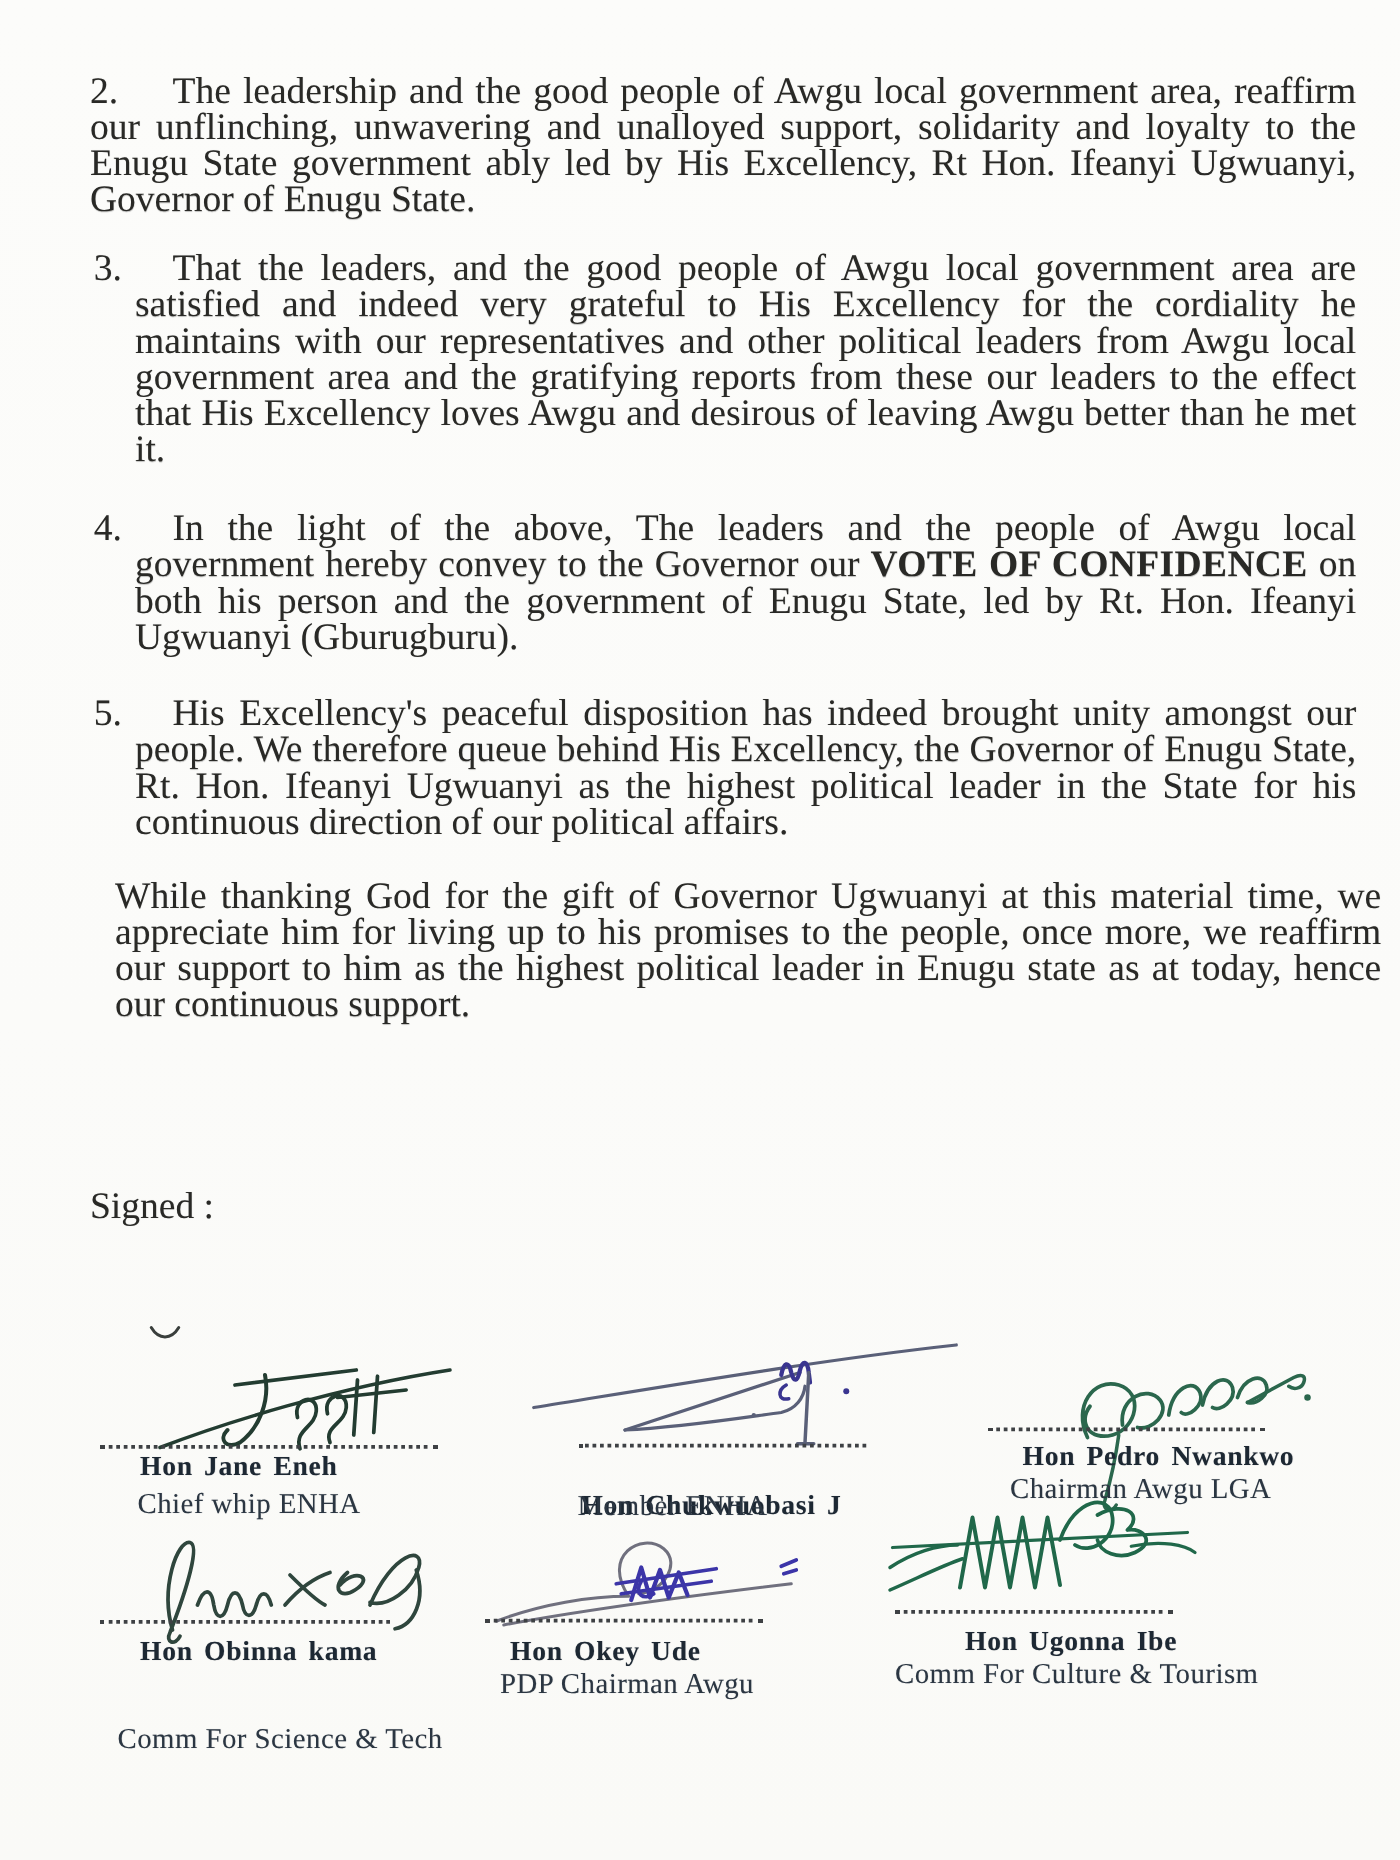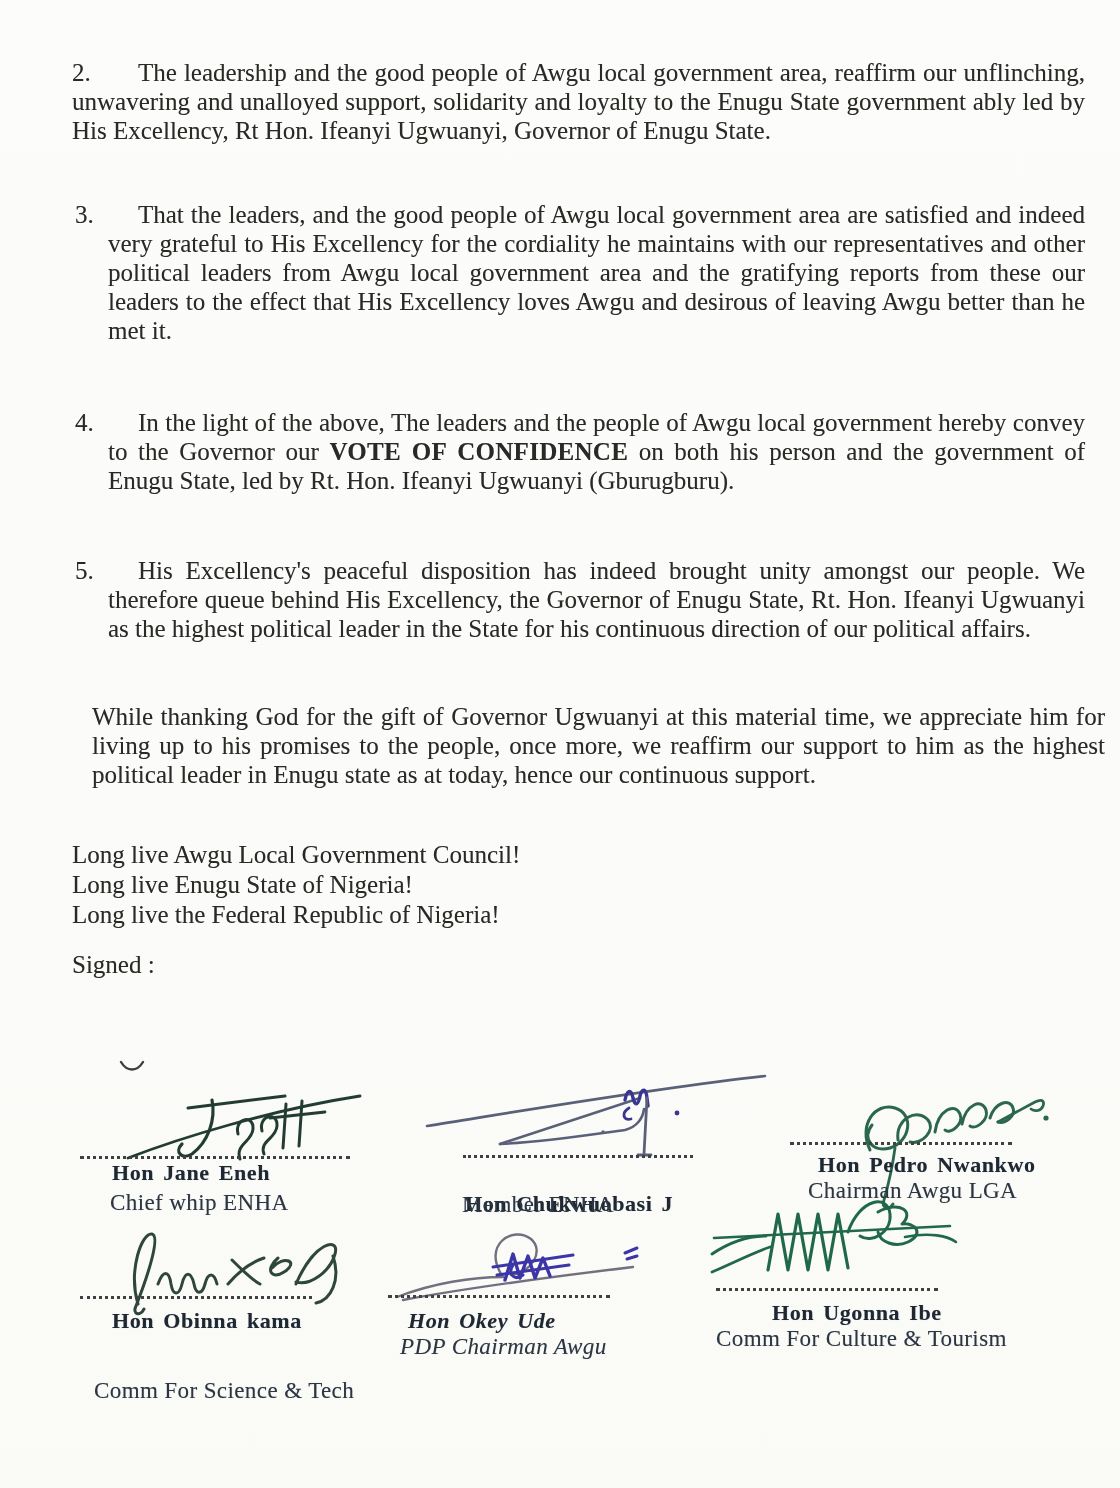--- a/index.html
+++ b/index.html
@@ -8,21 +8,21 @@
     background:#f2f2f0;
     font-family:"Liberation Serif","DejaVu Serif",serif;
   }
   .page {
     position:relative; width:1120px; height:1488px; overflow:hidden;
     background:linear-gradient(180deg,#fcfcfa 0%, #fbfbf9 55%, #fafaf7 100%);
     color:#262624;
   }
   .para {
     position:absolute; left:72px; width:1013px;
-    font-size:25px; line-height:29px; text-align:justify;
+    font-size:30px; line-height:29px; text-align:justify;
     color:#292926;
     text-shadow:0.2px 0.2px 0.6px rgba(40,40,40,0.28);
   }
   .p2num { display:inline-block; width:66px; }
   .hanging { padding-left:0; }
   .hang-num { position:absolute; left:3px; top:0; }
   .hang-body { display:block; margin-left:36px; text-indent:30px; }
   .closing { text-indent:0;margin-left:20px; }
   .salutes div { line-height:30px; }
   .salutes, .signed { text-align:left; }
@@ -64,25 +64,20 @@
     <span class="hang-body"><span>In the light of the above, The leaders and the people of Awgu local government hereby convey to the Governor our </span><b class="votebold">VOTE OF CONFIDENCE</b><span> on both his person and the government of Enugu State, led by Rt. Hon. Ifeanyi Ugwuanyi (Gburugburu).</span></span>
   </div>
 
   <div class="para hanging" style="top:556px;">
     <span class="hang-num">5.</span>
     <span class="hang-body">His Excellency's peaceful disposition has indeed brought unity amongst our people. We therefore queue behind His Excellency, the Governor of Enugu State, Rt. Hon. Ifeanyi Ugwuanyi as the highest political leader in the State for his continuous direction of our political affairs.</span>
   </div>
 
   <div class="para closing" style="top:702px;">While thanking God for the gift of Governor Ugwuanyi at this material time, we appreciate him for living up to his promises to the people, once more, we reaffirm our support to him as the highest political leader in Enugu state as at today, hence our continuous support.</div>
 
-  <div class="para salutes" style="top:840px;">
-    <div>Long live Awgu Local Government Council!</div>
-    <div>Long live Enugu State of Nigeria!</div>
-    <div>Long live the Federal Republic of Nigeria!</div>
-  </div>
 
   <div class="para signed" style="top:950px;">Signed :</div>
 
   <svg class="sig-svg" style="left:118px; top:1058px;" width="28" height="16" viewBox="0 0 28 16">
     <path d="M3,4 C9,14 19,14 25,4" stroke="#3a3f3c" stroke-width="2.4"></path>
   </svg>
 
   <div class="sig-block" style="left:80px; top:1090px; width:320px; height:140px;">
     <svg class="sig-svg" style="left:40px; top:-4px;" width="270" height="80" viewBox="0 0 270 80">
       <path d="M8,72 C60,52 150,24 240,10" stroke-width="2.8" stroke="#233c31"></path>
@@ -138,21 +133,21 @@
       <path d="M132,38 C142,48 152,58 160,62" stroke-width="3" stroke="#2f463d"></path>
       <path d="M172,46 c12,-14 28,-6 12,4 c-12,8 -20,-2 -6,-14" stroke-width="3" stroke="#2f463d"></path>
       <path d="M196,62 C214,20 240,14 235,32 C230,50 210,64 196,60" stroke-width="3" stroke="#2f463d"></path>
       <path d="M233,34 C241,58 231,78 216,81" stroke-width="3" stroke="#2f463d"></path>
     </svg>
     <div class="dotline" style="left:2px; top:74px; width:232px;"></div>
     <div class="sig-name" style="left:34px; top:86px;">Hon Obinna kama</div>
     <div class="sig-title" style="left:16px; top:112px;margin-top:44px;">Comm For Science &amp; Tech</div>
   </div>
 
-  <div class="sig-block" style="left:385px; top:1222px; width:300px; height:150px;font-style:italic;">
+  <div class="sig-block" style="left:385px; top:1222px; width:300px; height:150px;">
     <svg class="sig-svg" style="left:8px; top:3px;" width="265" height="85" viewBox="0 0 265 85">
       <path d="M4,72 C40,58 80,52 110,52 C88,20 120,0 138,14 C152,26 138,48 118,50" stroke-width="2.4" stroke="#70707e"></path>
       <path d="M10,75 C90,60 190,48 240,42" stroke-width="2.4" stroke="#70707e"></path>
       <path d="M112,55 l8,-26 l7,24 l8,-22 l7,22 l8,-20 l7,18" stroke-width="3.4" stroke="#3c35a8"></path>
       <path d="M100,42 L180,30 M104,50 L176,40" stroke-width="3" stroke="#3c35a8"></path>
       <path d="M120,40 c-6,10 2,16 10,10" stroke-width="3" stroke="#3c35a8"></path>
       <path d="M232,28 l12,-5 M234,34 l10,-3" stroke-width="3" stroke="#3c35a8"></path>
     </svg>
     <div class="dotline" style="left:3px; top:73px; width:222px;"></div>
     <div class="sig-name" style="left:23px; top:86px;">Hon Okey Ude</div>

